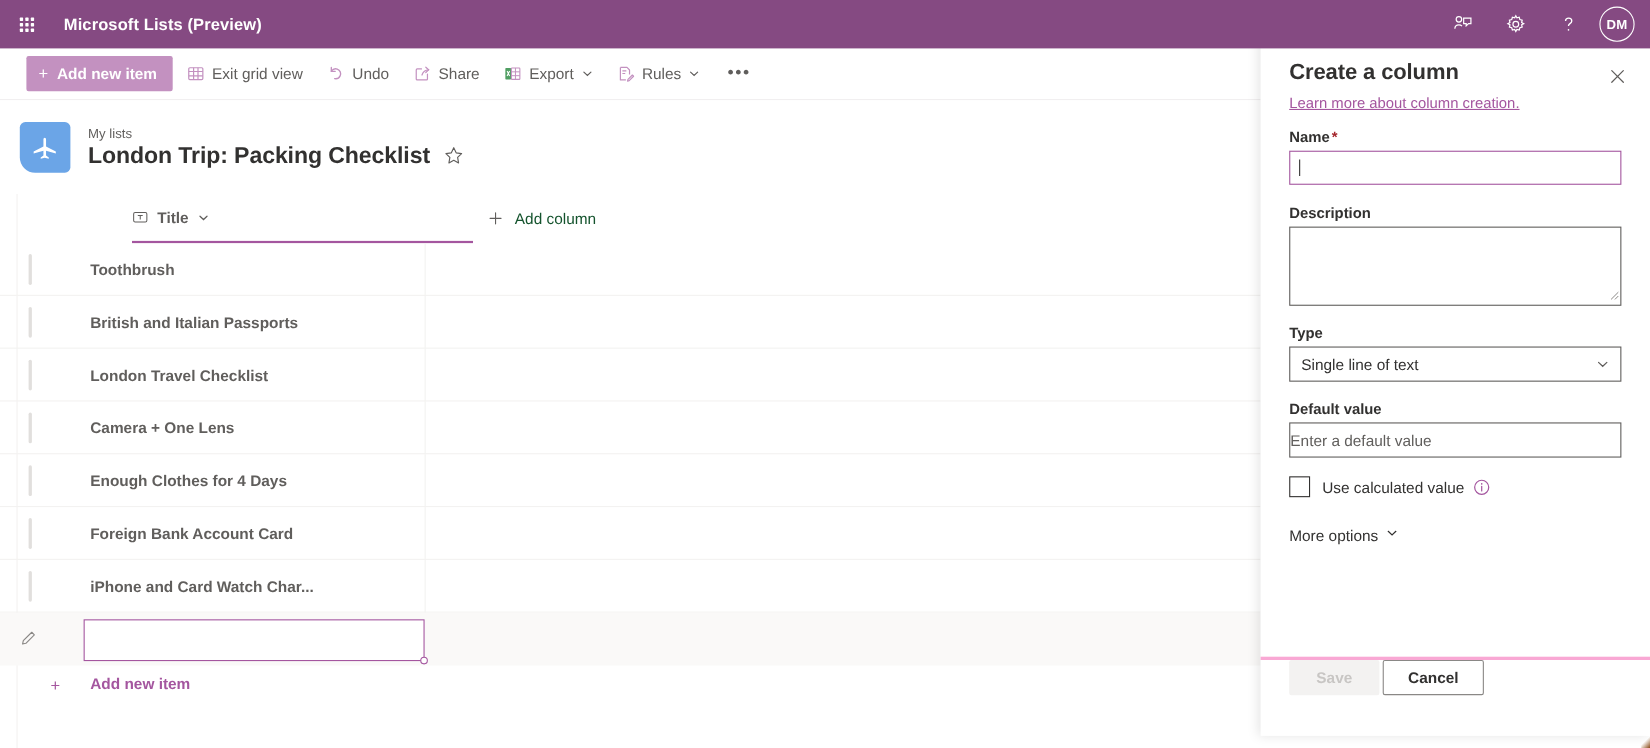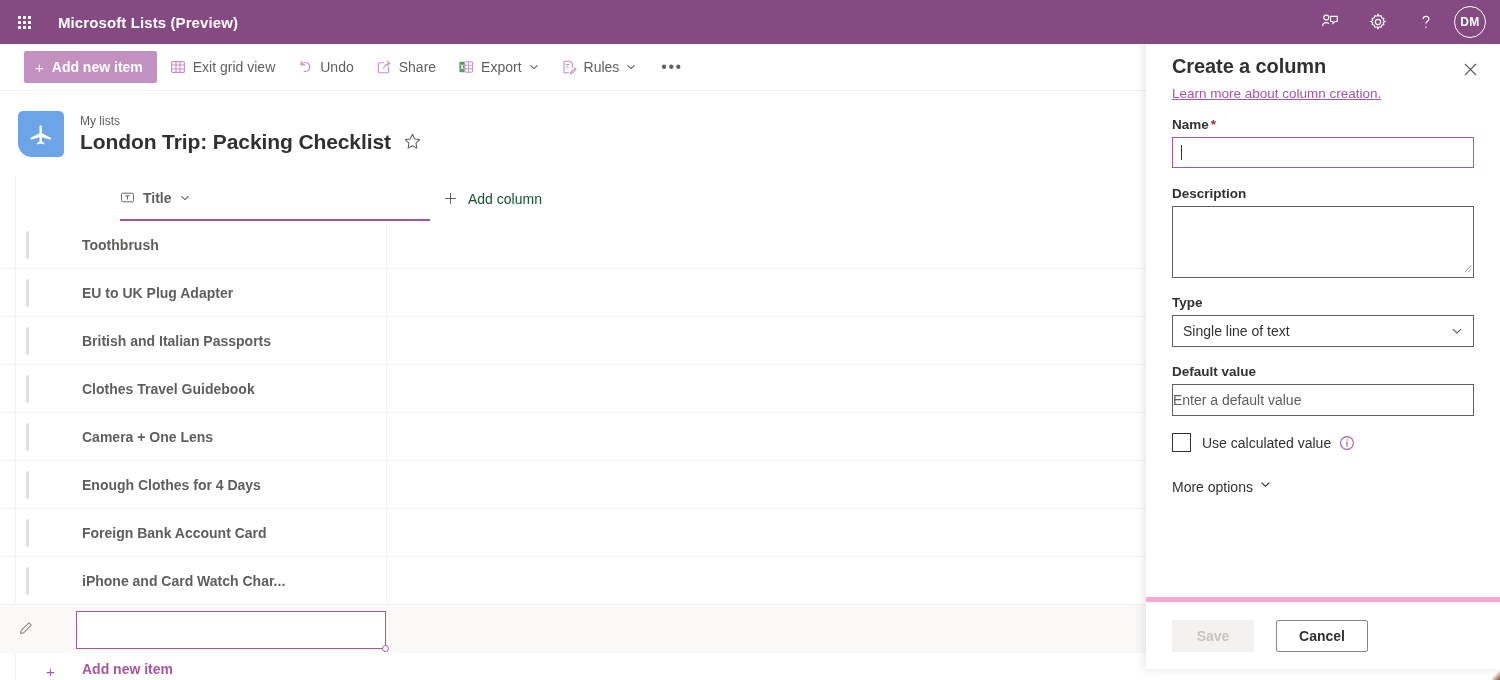--- a/index.html
+++ b/index.html
@@ -359,24 +359,24 @@
   #more-options {
     display: flex; 
     margin-top: 27px;
     font-size: 14px; color: #323130;
     cursor: pointer;
   }
   #more-options .mo-chev { margin-left: 7px; display: flex; }
 
   #panel-footer {
     height: 72px;
-    border-top: 5px solid #f9a8d4;
-    display: flex; align-items: center;
+    border-top: 3px solid #f9a8d4;
+    display: flex; align-items: flex-start;
     padding-left: 26px;
-    gap: 22px;
+    gap: 3px;
   }
   #save-btn {
     height: 32px; min-width: 82px;
     background: #f3f2f1;
     color: #c8c6c4;
     border: none; border-radius: 2px;
     font-size: 14px; font-weight: 600;
     font-family: "Liberation Sans", sans-serif;
     cursor: default;
   }
@@ -563,31 +563,26 @@
   </div>
 
   <div id="rows-container">
       <div class="grid-row">
         <div class="rowbar"></div>
         <div class="cellval">Toothbrush</div>
         <div class="cellsep"></div>
       </div>
       <div class="grid-row">
         <div class="rowbar"></div>
-        <div class="cellval">EU to UK Plug Adapter</div>
+        <div class="cellval">British and Italian Passports</div>
         <div class="cellsep"></div>
       </div>
       <div class="grid-row">
         <div class="rowbar"></div>
-        <div class="cellval">British and Italian Passports</div>
-        <div class="cellsep"></div>
-      </div>
-      <div class="grid-row">
-        <div class="rowbar"></div>
-        <div class="cellval">Clothes Travel Guidebook</div>
+        <div class="cellval">London Travel Checklist</div>
         <div class="cellsep"></div>
       </div>
       <div class="grid-row">
         <div class="rowbar"></div>
         <div class="cellval">Camera + One Lens</div>
         <div class="cellsep"></div>
       </div>
       <div class="grid-row">
         <div class="rowbar"></div>
         <div class="cellval">Enough Clothes for 4 Days</div>

